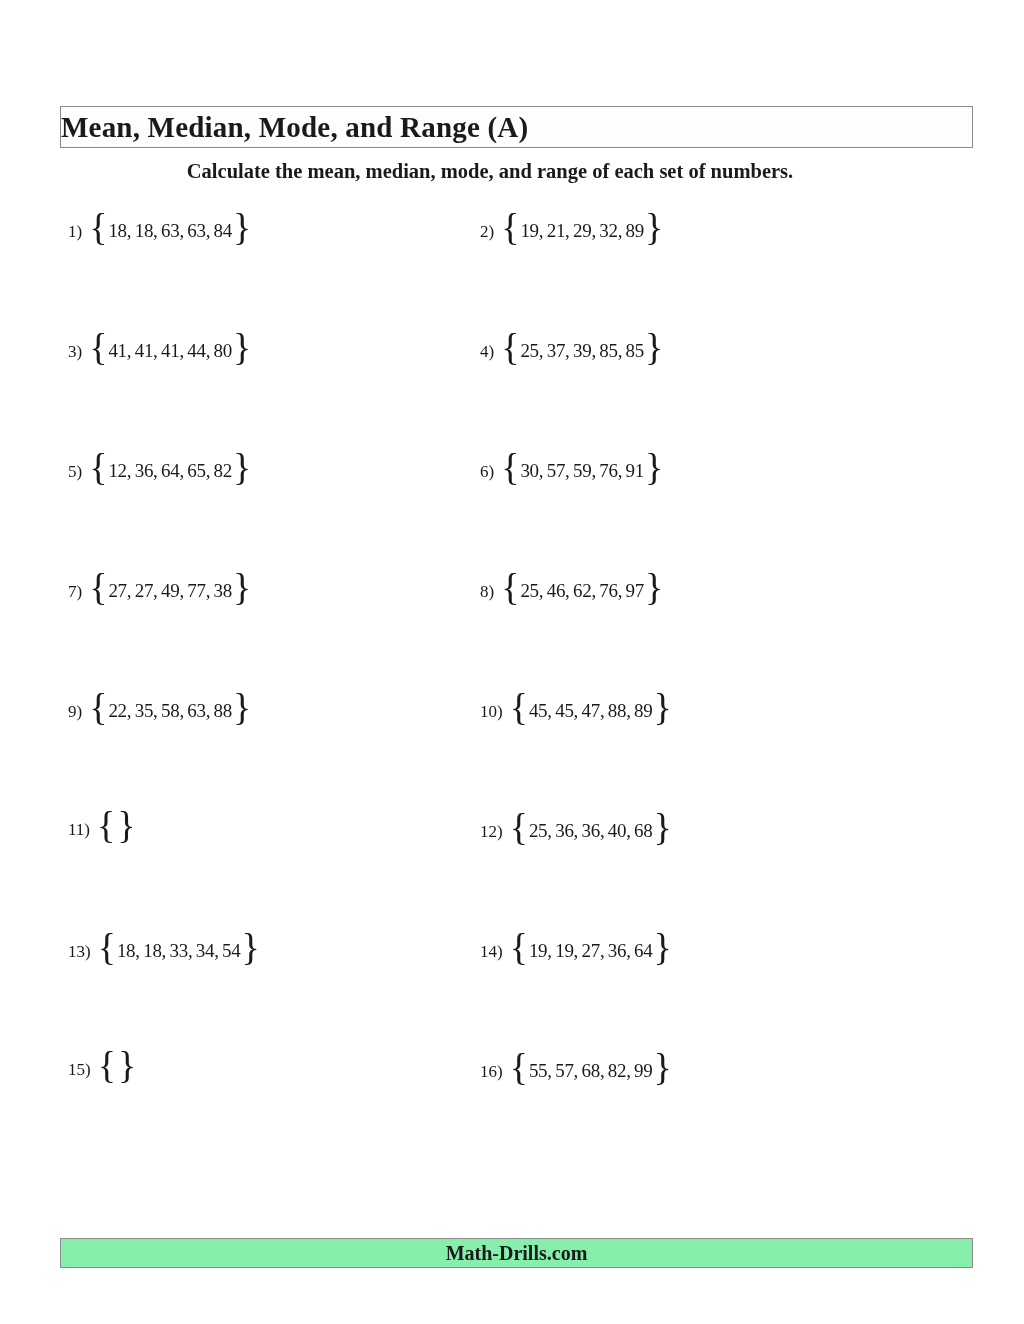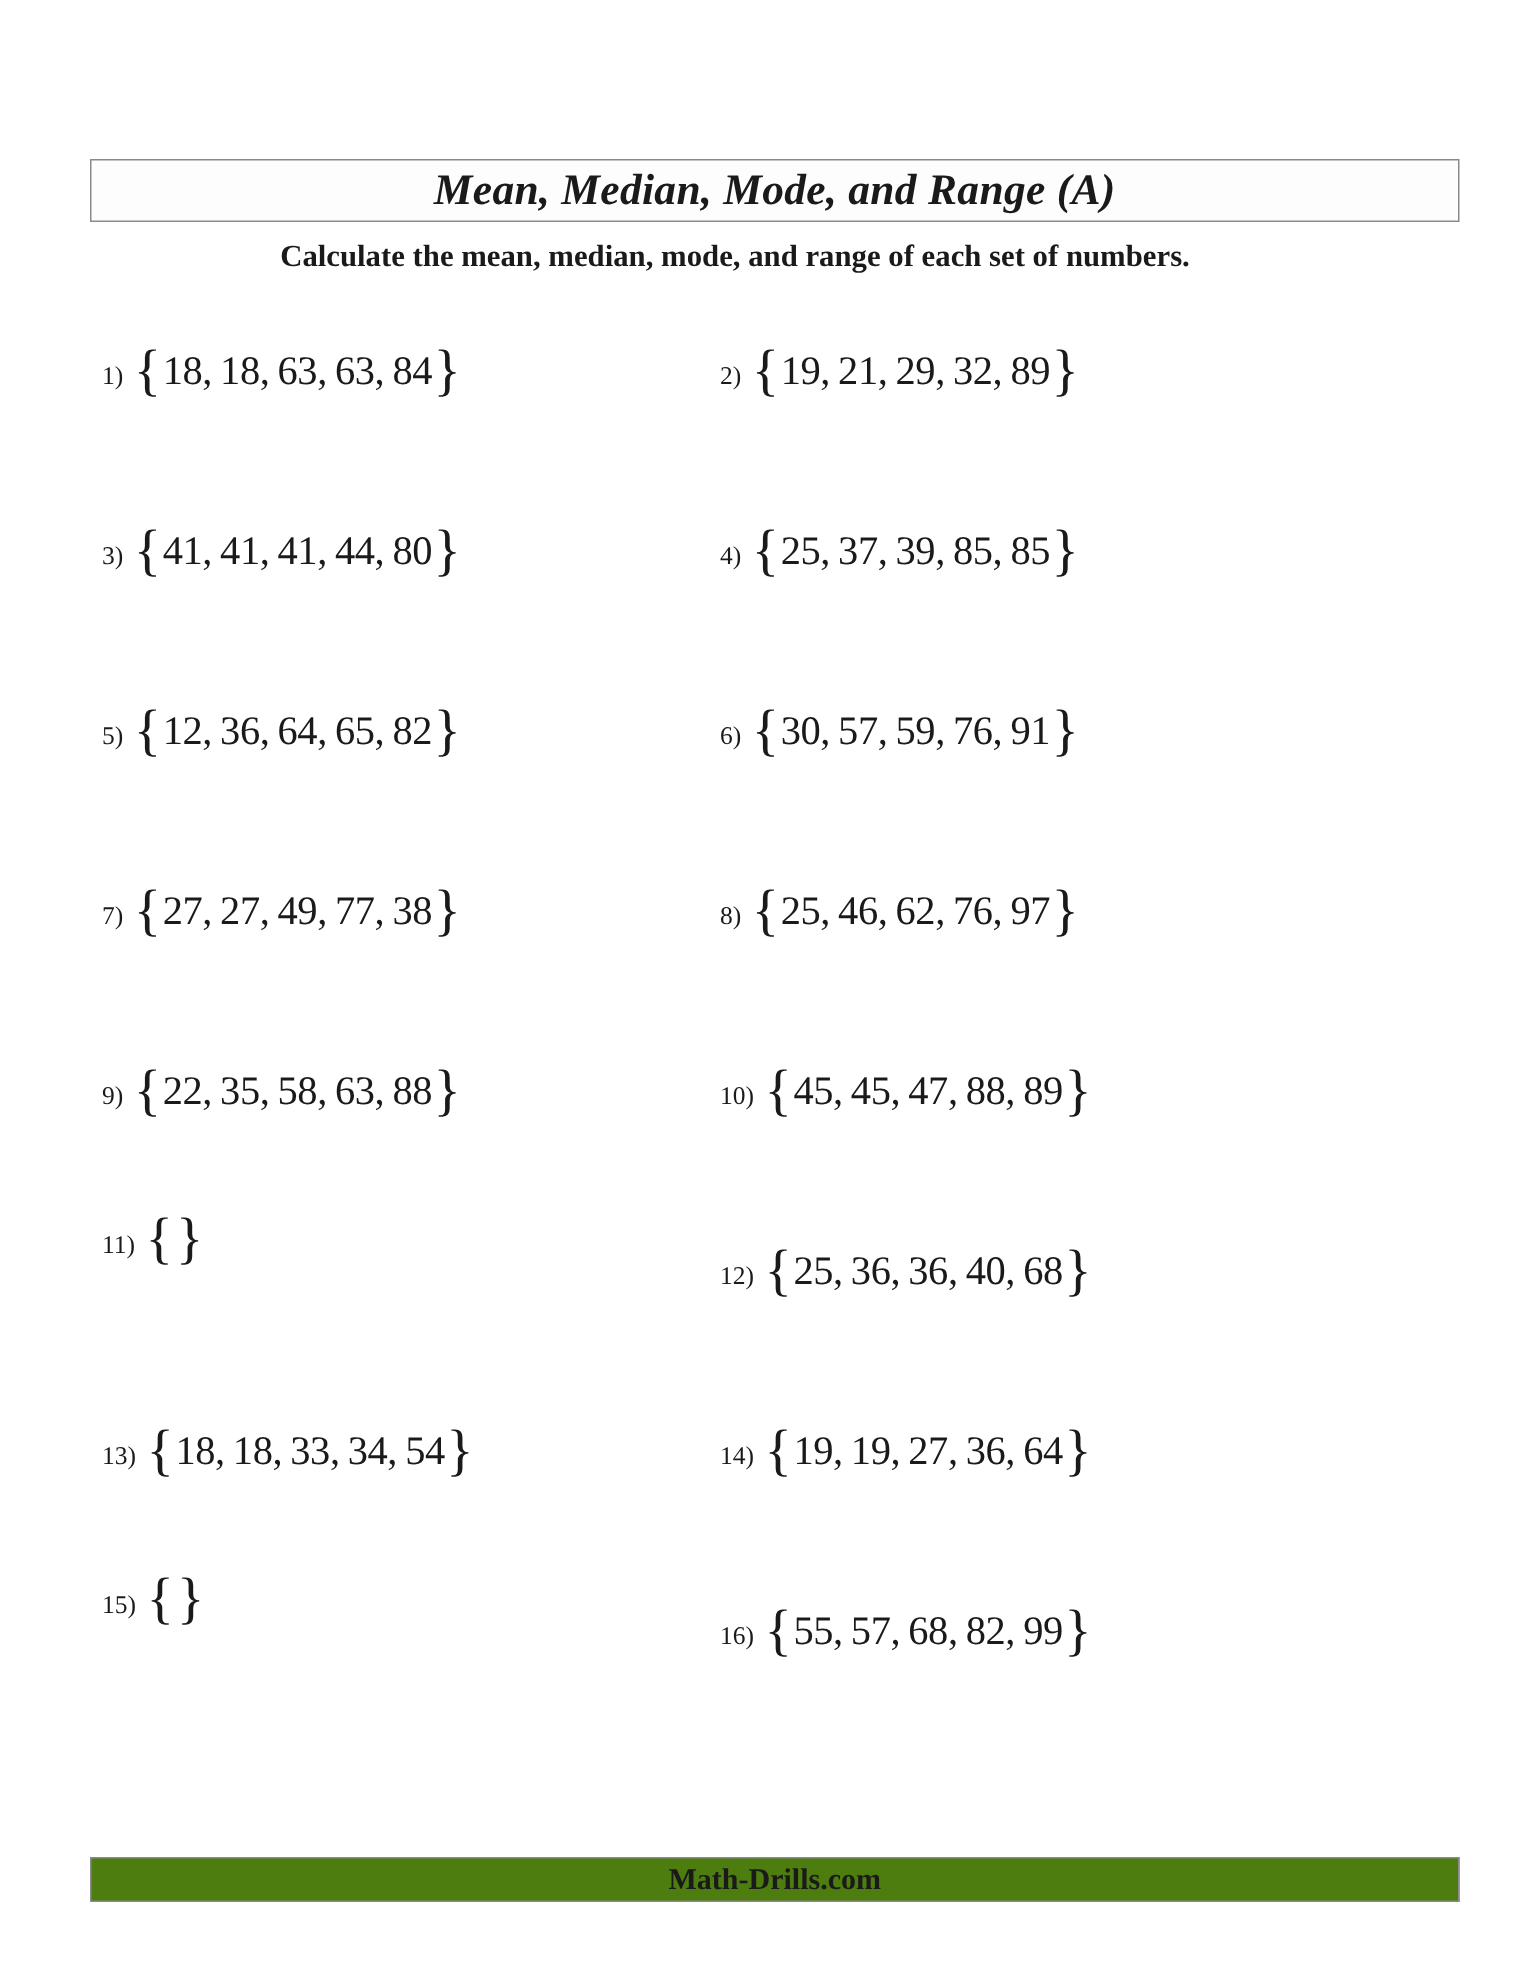--- a/index.html
+++ b/index.html
@@ -19,22 +19,21 @@
   .title-box {
     position: absolute;
     left: 60px;
     top: 106px;
     width: 911px;
     height: 40px;
     border: 1px solid #8a8a8a;
     background: #fdfdfd;
     display: flex;
     align-items: center;
-    justify-content: center;
-    font-style: italic;
+    justify-content: flex-start;
   }
   .title-text {
     font-size: 29px;
     font-weight: 600;
     letter-spacing: 0.2px;
     white-space: nowrap;
   }
   .instructions {
     position: absolute;
     left: 0;
@@ -66,33 +65,32 @@
   .brace {
     font-size: 38px;
     font-weight: 400;
     position: relative;
     top: 3px;
     line-height: 0;
   }
   .brace-open { margin-right: 1px; }
   .brace-close { margin-left: 1px; }
   .vals {
-    font-size: 27px;
+    font-size: 19px;
     letter-spacing: -0.3px;
     word-spacing: -1px;
-    margin-top: 12px;
   }
   .footer-box {
     position: absolute;
     left: 60px;
     top: 1238px;
     width: 911px;
     height: 28px;
     border: 1px solid #8a8a8a;
-    background: #4d7c0f;
+    background: #86efac;
     display: flex;
     align-items: center;
     justify-content: center;
   }
   .footer-text {
     font-size: 20px;
     font-weight: 600;
   }
 </style>
 </head>

